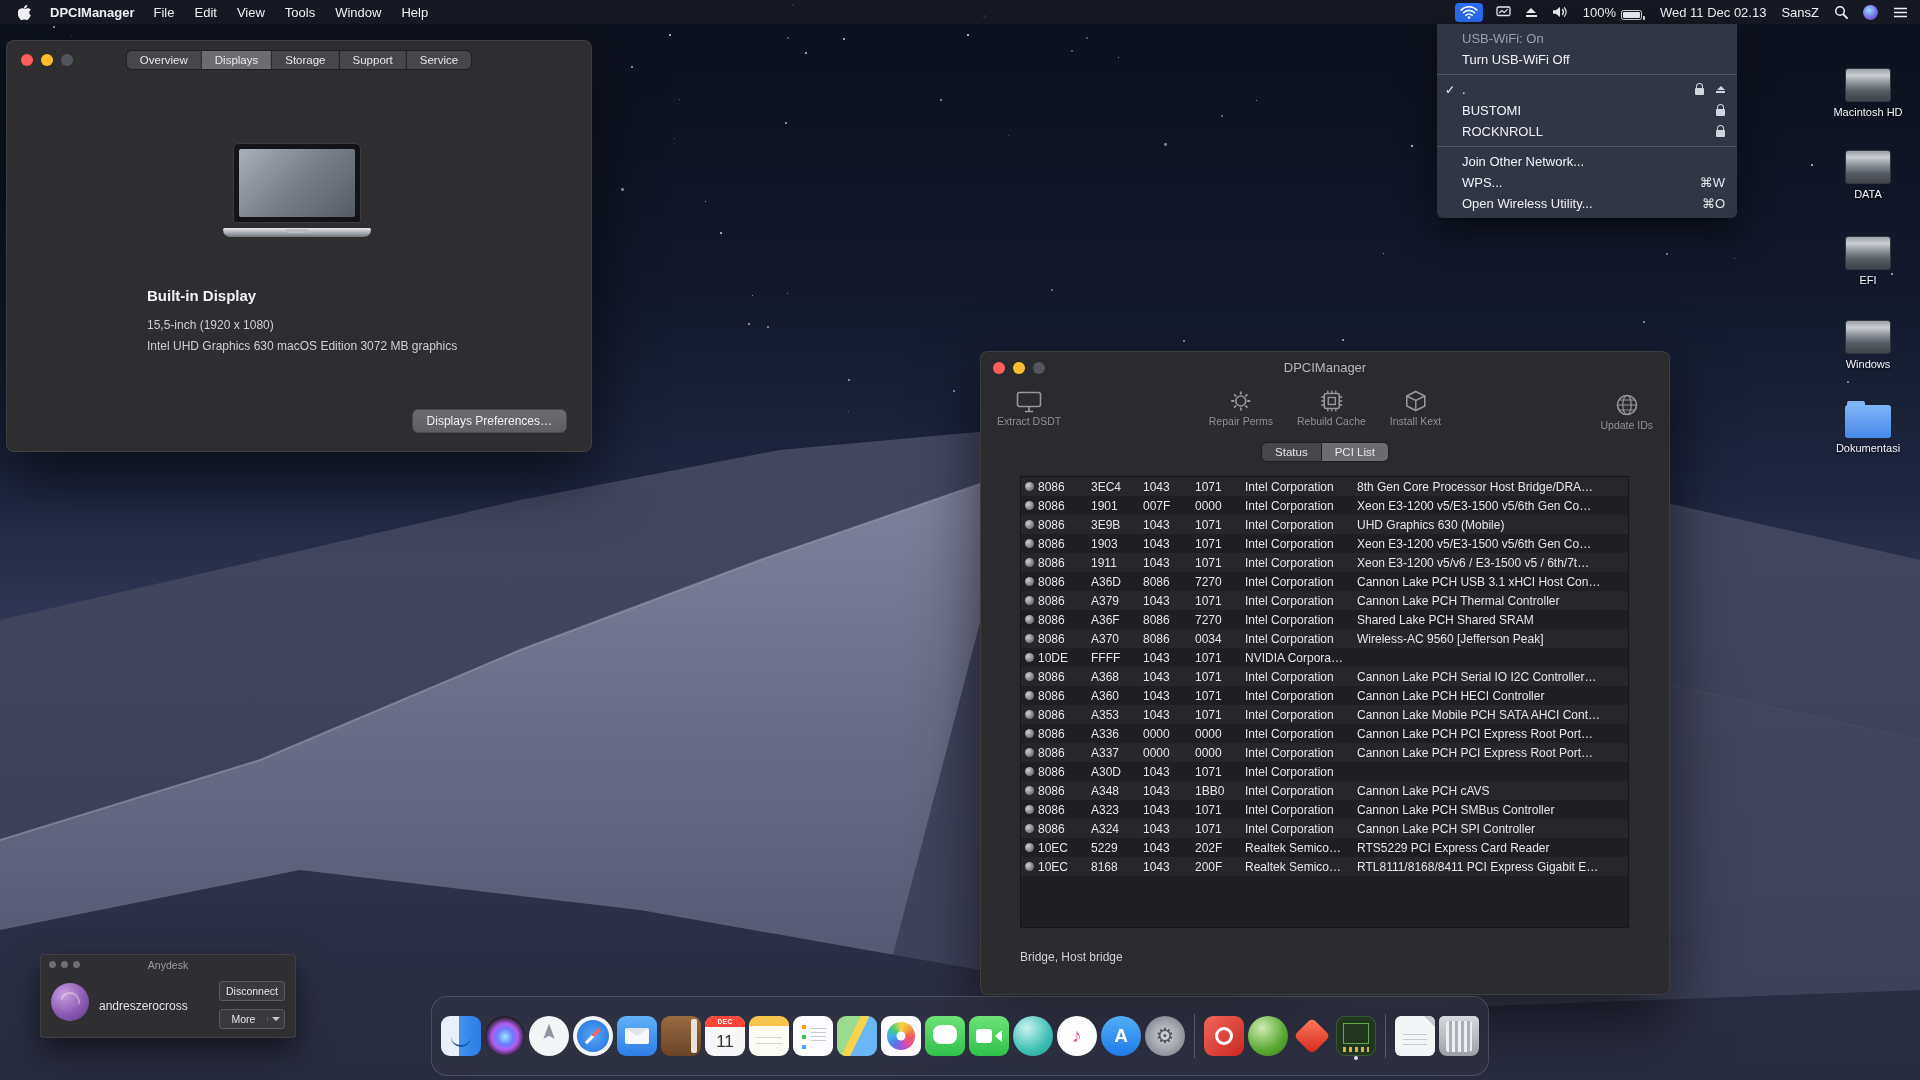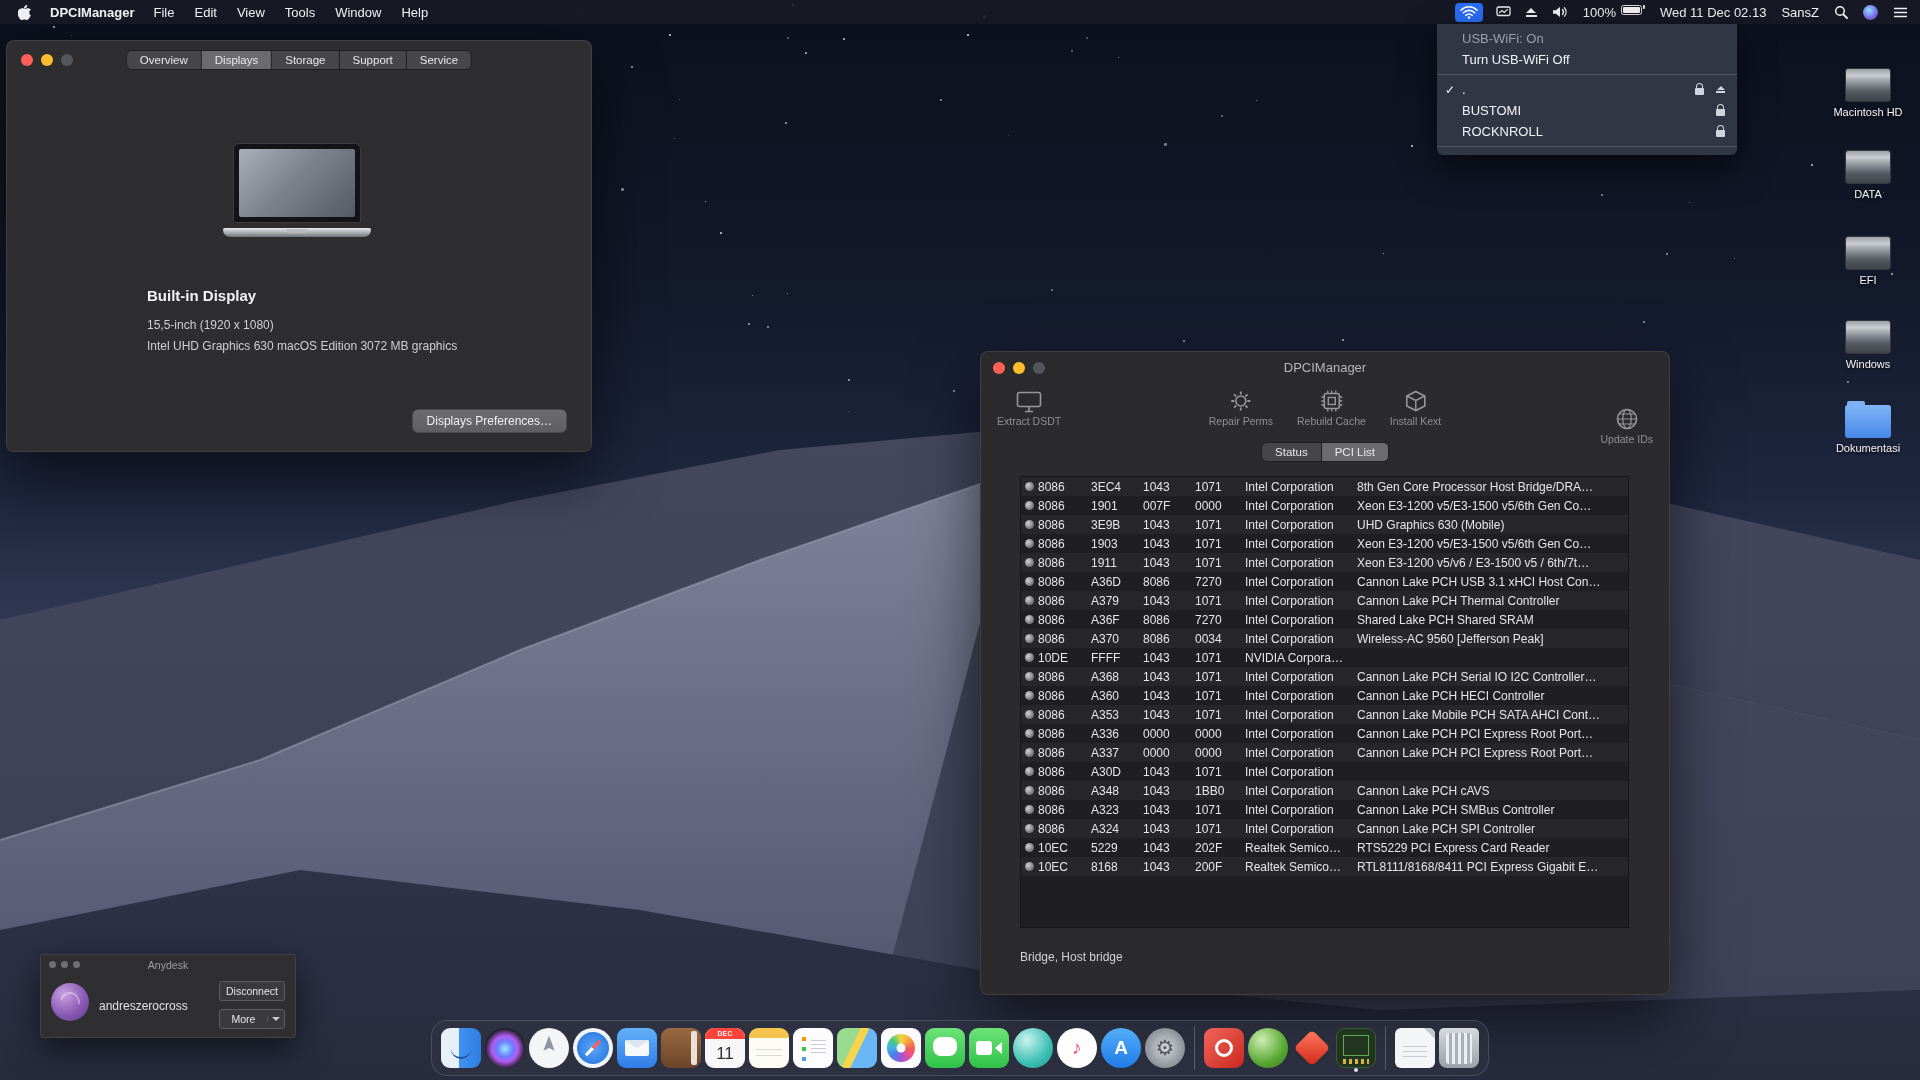--- a/index.html
+++ b/index.html
@@ -21,21 +21,21 @@
   .mb-apple{display:flex;margin:0 10px 0 6px}
   .mb-app{font-weight:bold;padding:0 9px}
   .mb-item{padding:0 10px}
   .mb-right{margin-left:auto;display:flex;align-items:center;gap:15px}
   .mb-status{display:flex;align-items:center}
   .wifi-active{background:#2a6df5;border-radius:4px;padding:3px 5px;margin:0 -2px}
   .mb-monitor{display:flex}
   .eject{display:flex;flex-direction:column;align-items:center}
   .eject-tri{width:0;height:0;border-left:5.5px solid transparent;border-right:5.5px solid transparent;border-bottom:5px solid #f0f0f4}
   .eject-bar{width:11px;height:2px;background:#f0f0f4;margin-top:2px}
-  .bat-group{display:flex;align-items:flex-start;gap:5px}
+  .bat-group{display:flex;align-items:flex-end;gap:5px}
   .bat-body{width:21px;height:10px;border:1px solid rgba(240,240,244,.9);border-radius:2.5px;padding:1px;box-sizing:border-box;display:flex}
   .bat-fill{flex:1;background:#f0f0f4;border-radius:1px}
   .bat-nub{width:2px;height:4px;background:rgba(240,240,244,.9);border-radius:0 1px 1px 0;margin-left:1px}
   .mb-siri{width:15px;height:15px;border-radius:50%;background:radial-gradient(circle at 40% 35%,#8be0f7,#7a6cf0 55%,#3f3f55)}
 
   
   #wifi-menu{position:absolute;left:1437px;top:24px;width:300px;z-index:70;
     background:rgba(50,56,70,.96);border-radius:0 0 6px 6px;
     box-shadow:0 14px 34px rgba(0,0,0,.55);padding:4px 0;color:#f2f3f6;font-size:13px}
   .wm-row{display:flex;align-items:center;height:21px;padding:0 12px 0 8px}
@@ -83,21 +83,21 @@
 
   
   #dpci-window{left:980px;top:351px;width:690px;height:644px;background:#2b2b2e}
   #dpci-window .traffic{left:12px;top:10px}
   .dp-title{position:absolute;top:8px;left:0;width:100%;text-align:center;color:#b6b6bb;font-size:13px}
   #dp-toolbar{position:absolute;top:32px;left:0;right:0;height:58px}
   .tool{display:flex;flex-direction:column;align-items:center;gap:2px;color:#8f8f95;font-size:10.5px;white-space:nowrap}
   .ticon{height:27px;display:flex;align-items:flex-end}
   #dp-tb-left{position:absolute;left:16px;top:2px}
   #dp-tb-center{position:absolute;left:50%;transform:translateX(-50%);top:2px;display:flex;gap:24px}
-  #dp-tb-right{position:absolute;right:16px;top:20px}
+  #dp-tb-right{position:absolute;right:16px;top:6px}
   #dp-tabs{position:absolute;top:90px;left:50%;transform:translateX(-50%)}
   #dp-table{position:absolute;left:39px;right:40px;top:124px;height:450px;background:#1f1f22;
     border:1px solid #161619;overflow:hidden}
   .th{display:grid;grid-template-columns:64px 52px 52px 50px 112px 1fr;background:#2d2d30;
     border-bottom:1px solid #1a1a1d;height:20px;font-size:11px;color:#d6d6da;font-weight:bold}
   .th>div{padding-left:6px;border-right:1px solid #404044;display:flex;align-items:center;overflow:hidden;white-space:nowrap}
   .tr{display:grid;grid-template-columns:64px 52px 52px 50px 112px 1fr;height:19px;font-size:12px;color:#e6e6ea}
   #dp-tbody .tr:nth-child(odd){background:#27272a}
   #dp-tbody .tr:nth-child(even){background:#1f1f22}
   .td{display:flex;align-items:center;padding-left:6px;white-space:nowrap;overflow:hidden}
@@ -131,21 +131,21 @@
   .drive{width:46px;height:34px;border-radius:3px;border:1px solid #34373d;box-sizing:border-box;
     background:linear-gradient(180deg,#9ba0a7 0%,#caced3 20%,#8a9097 45%,#565b63 70%,#3f434a 100%)}
   .folder{width:46px;height:33px;border-radius:3px;position:relative;margin-top:3px;
     background:linear-gradient(180deg,#7fb5f7,#4788e8)}
   .folder::before{content:'';position:absolute;top:-4px;left:2px;width:18px;height:5px;border-radius:2px 2px 0 0;
     background:#7fb5f7}
   .dlabel{font-size:11px;color:#f6f6f9;text-shadow:0 1px 3px rgba(0,0,0,.9)}
 
   
   #dock{position:absolute;left:50%;bottom:4px;transform:translateX(-50%);z-index:40;
-    display:flex;align-items:center;gap:4px;padding:5px 9px;
+    display:flex;align-items:center;gap:4px;padding:17px 9px;
     background:rgba(52,55,68,.48);border:1px solid rgba(255,255,255,.14);border-radius:16px;
     backdrop-filter:blur(14px)}
   .di{width:40px;height:40px;border-radius:9px;position:relative;flex:none}
   .dock-sep{width:1px;height:44px;background:rgba(255,255,255,.22);margin:0 5px;flex:none}
   .dock-dot{position:absolute;bottom:-5px;left:50%;transform:translateX(-50%);width:4px;height:4px;border-radius:50%;background:#dfe0e6}
   .glyph{position:absolute;inset:0;display:flex;align-items:center;justify-content:center}
 
   .di-finder{background:linear-gradient(90deg,#e8f1fa 0%,#e8f1fa 46%,#3f92f2 46%,#2f7de4 100%);overflow:hidden}
   .di-finder::before{content:'';position:absolute;left:10px;right:10px;bottom:9px;height:10px;
     border-bottom:2.5px solid #1c4f96;border-radius:0 0 10px 10px}
@@ -1036,15 +1036,31 @@
         </div>
         <div class="wm-row">
           <span class="wm-check"></span>
           <span>ROCKNROLL</span>
           <span class="wm-right">
             <span class="lock"></span>
           </span>
         </div>
       </div>
     <div class="wm-sep"></div>
+    <div id="wm-actions">
+        <div class="wm-row">
+          <span class="wm-check"></span>
+          <span>Join Other Network...</span>
+        </div>
+        <div class="wm-row">
+          <span class="wm-check"></span>
+          <span>WPS...</span>
+          <span class="wm-shortcut">⌘W</span>
+        </div>
+        <div class="wm-row">
+          <span class="wm-check"></span>
+          <span>Open Wireless Utility...</span>
+          <span class="wm-shortcut">⌘O</span>
+        </div>
+      </div>
   </nav>
 
 </div>
 
 </body></html>

